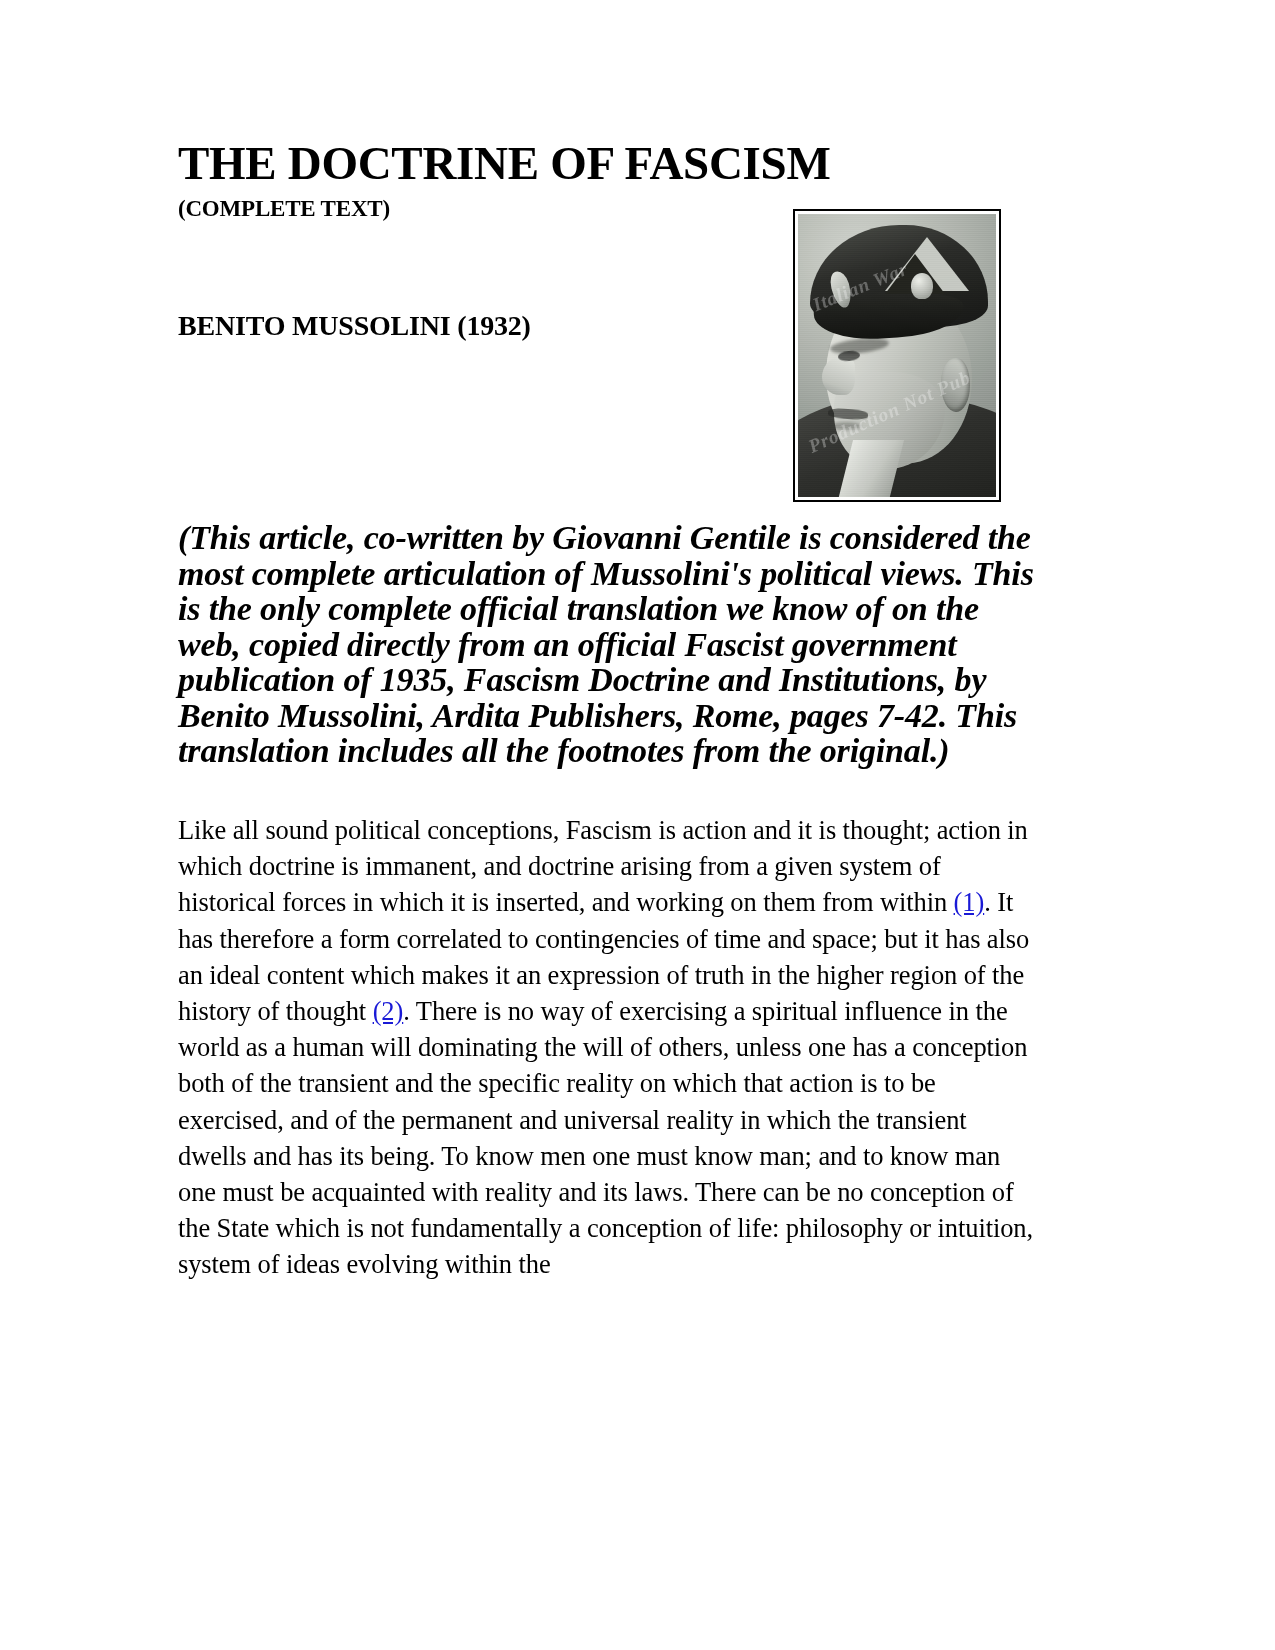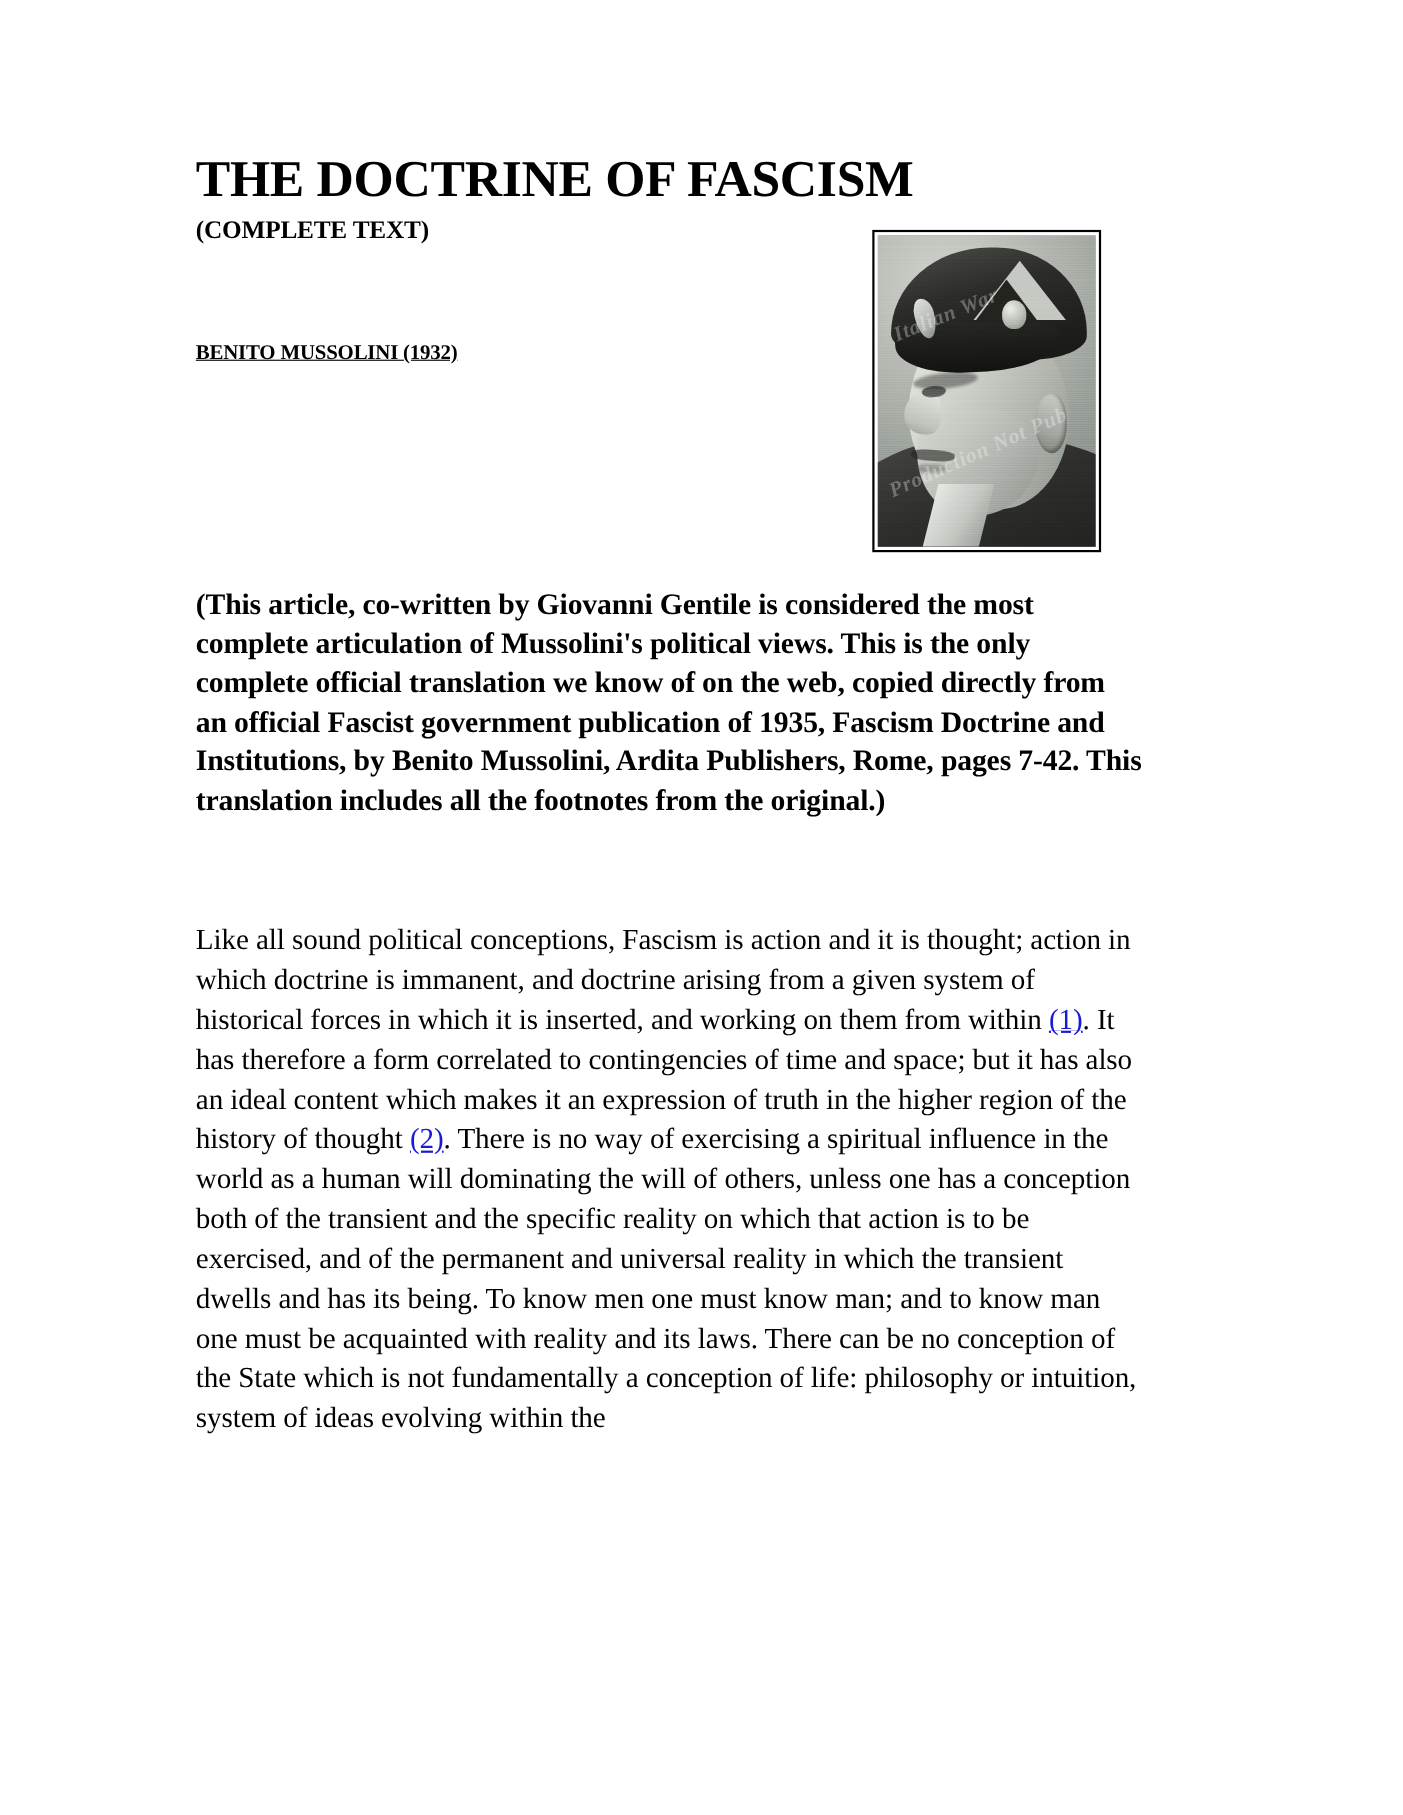--- a/index.html
+++ b/index.html
@@ -48,25 +48,24 @@
     font-weight: bold;
     line-height: 1.1;
     margin: 8px 0 0 0;
     letter-spacing: -0.2px;
   }
 
   .doc-author {
     position: absolute;
     left: 178px;
     top: 310px;
-    font-size: 19px;
+    font-size: 28px;
     font-weight: bold;
     letter-spacing: -0.2px;
     white-space: nowrap;
-    text-decoration: underline;
   }
 
   
   .portrait-frame {
     position: absolute;
     left: 793px;
     top: 209px;
     width: 208px;
     height: 293px;
     border: 2px solid #000000;
@@ -227,39 +226,39 @@
     letter-spacing: 1px;
     pointer-events: none;
   }
   .wm1 { position: absolute; left: 6%; top: 22%; transform: rotate(-22deg); white-space: nowrap; }
   .wm2 { position: absolute; left: 2%; top: 66%; transform: rotate(-24deg); white-space: nowrap; }
 
   
   .intro-para {
     position: absolute;
     left: 178px;
-    top: 532px;
+    top: 520px;
     width: 860px;
-    font-size: 27px;
-    font-weight: bold;
+    font-size: 34px;
+    font-weight: bold;
+    font-style: italic;
     line-height: 35.5px;
     letter-spacing: -0.15px;
   }
 
   
   .body-para {
     position: absolute;
     left: 178px;
     top: 812px;
     width: 862px;
     font-size: 26.5px;
     line-height: 36.2px;
     text-align: left;
     letter-spacing: -0.1px;
-    margin-top: 24px;
   }
 
   a.footnote-link,
   .footnote-link {
     color: #1a1ad6;
     text-decoration: underline;
     text-decoration-color: #1a1ad6;
     cursor: pointer;
   }
 </style>

